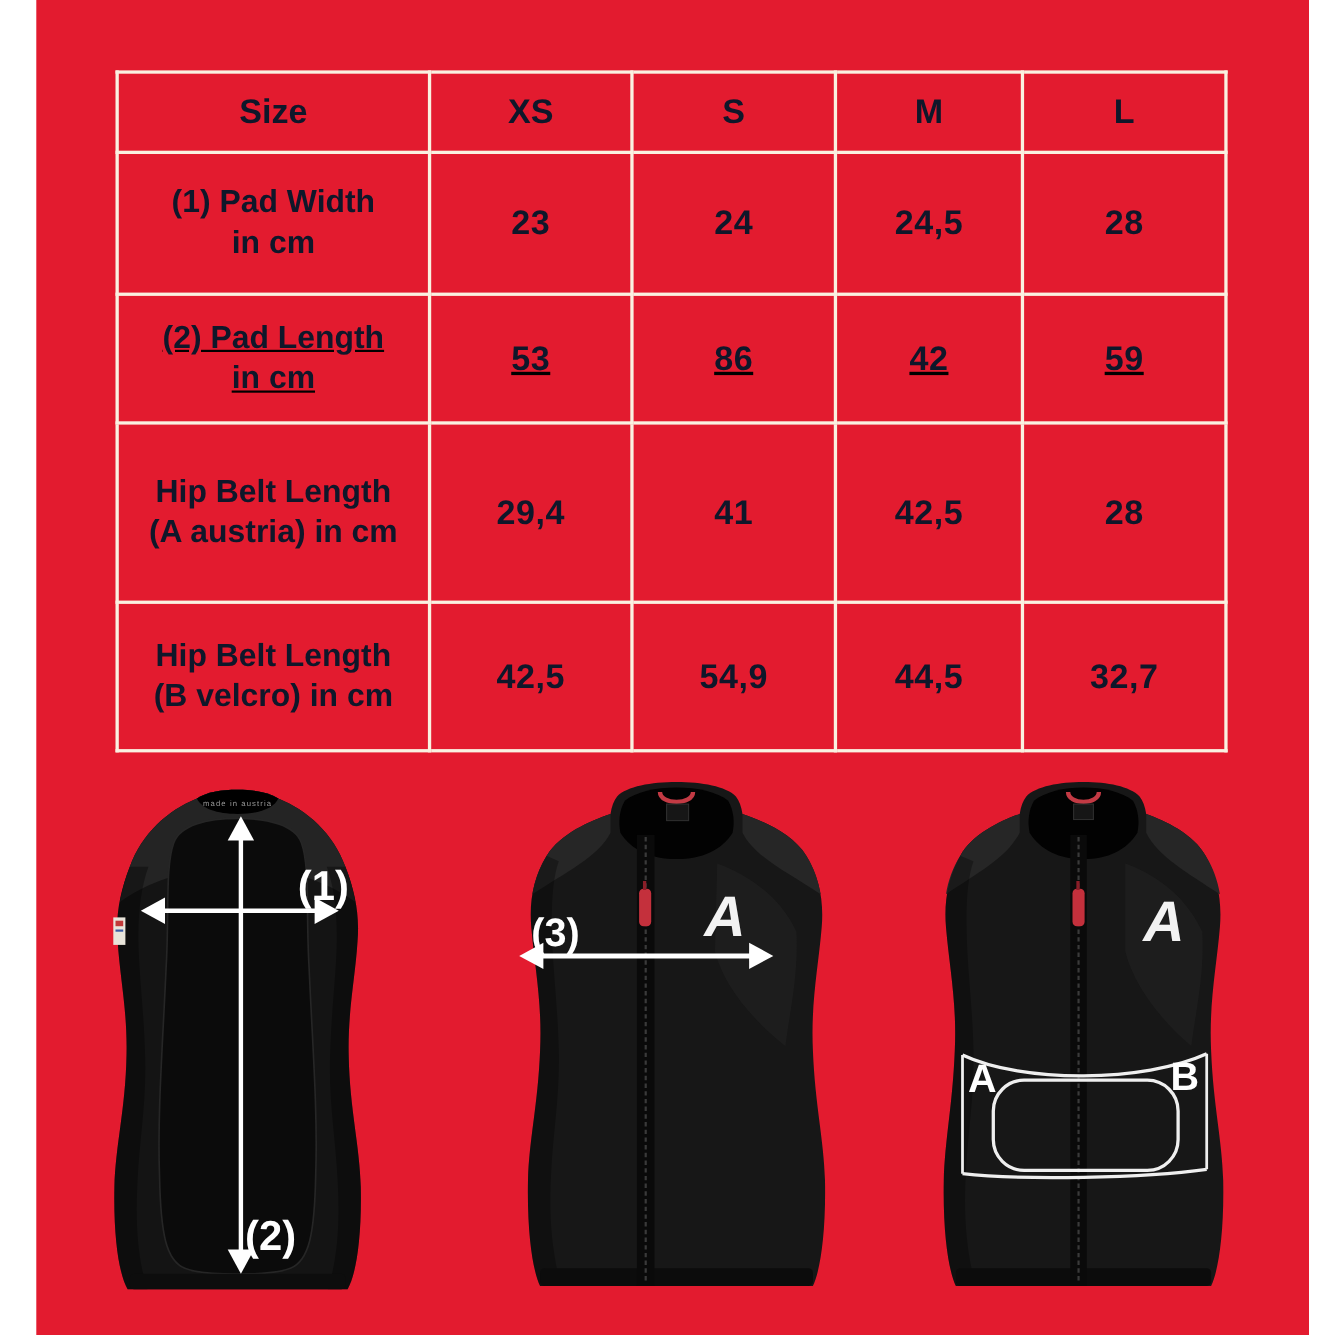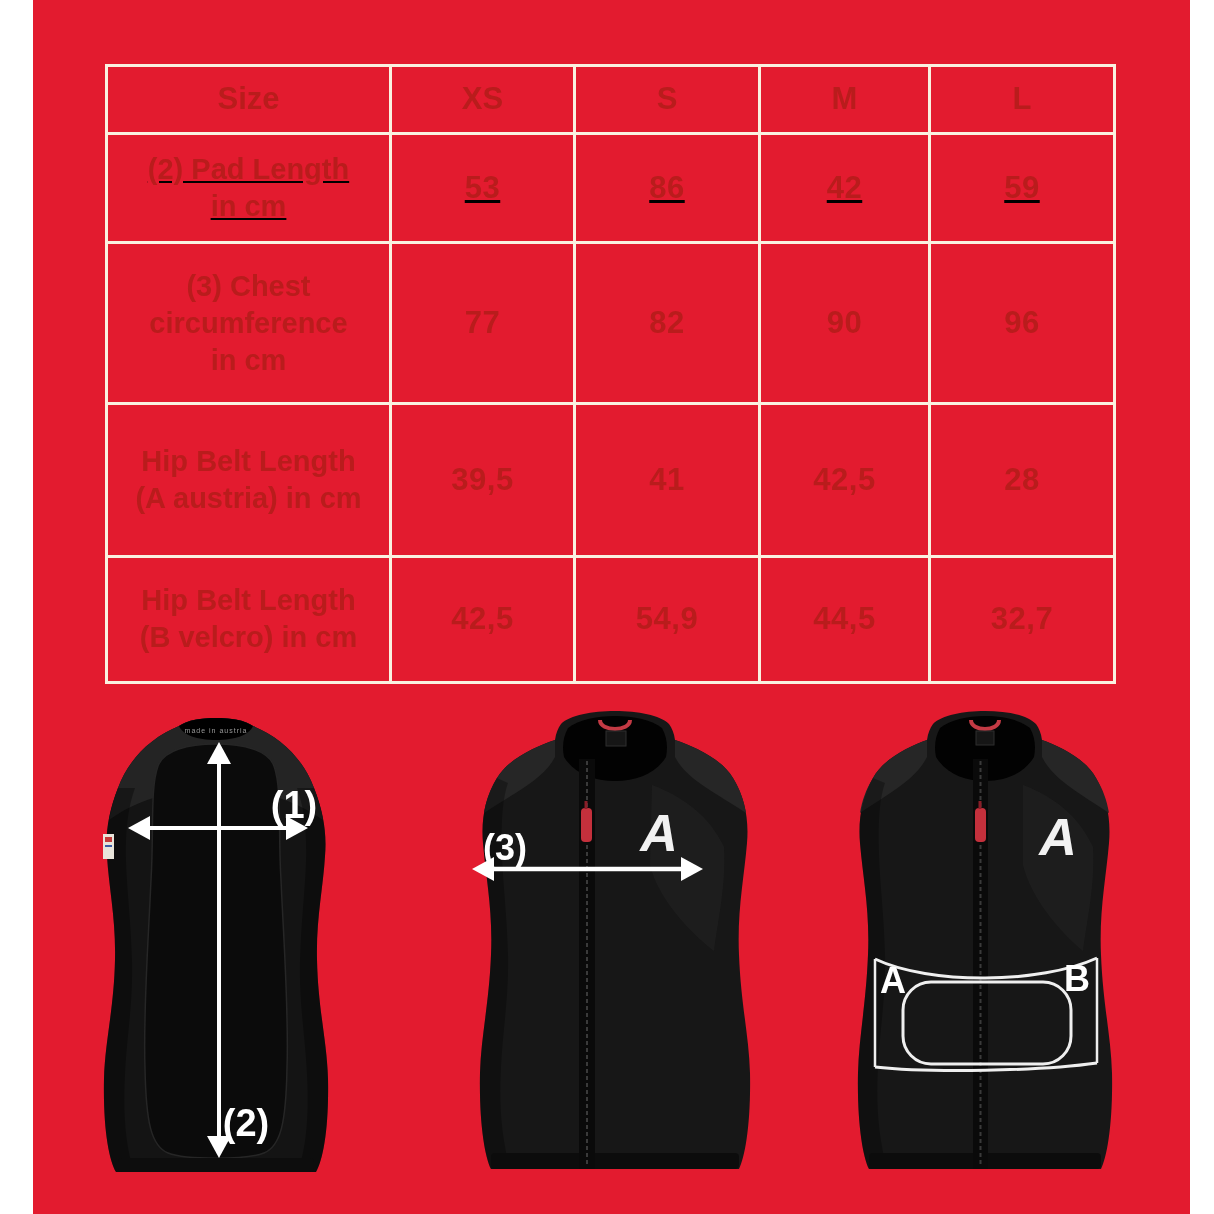--- a/index.html
+++ b/index.html
@@ -5,21 +5,21 @@
   * { margin:0; padding:0; box-sizing:border-box; }
   html,body { background:#ffffff; }
   body { width:1214px; height:1214px; font-family:"Liberation Sans", sans-serif; }
   .page { position:relative; width:1214px; height:1214px; background:#ffffff; overflow:hidden; }
   .red-panel { position:absolute; left:33px; top:0; width:1157px; height:1214px; background:#e31b2f; }
 
   
   .table-wrap { position:absolute; left:105px; top:64px; width:1008px; height:620px; }
   table.size-table { width:100%; height:100%; border-collapse:collapse; table-layout:fixed; }
   .size-table td, .size-table th {
-    border:3px solid #faf1e1; color:#b91c1c; text-align:center; vertical-align:middle;
+    border:3px solid #faf1e1; color:#0f172a; text-align:center; vertical-align:middle;
     font-weight:bold; padding:0 6px;
   }
   .size-table th { font-size:31px; }
   .size-table td.val { font-size:31px; letter-spacing:0.5px; }
   .size-table td.lbl { font-size:29px; line-height:1.28; }
   tr.r-head   { height:57px; }
   tr.r-width  { height:102px; }
   tr.r-length { height:92px;text-decoration:underline; }
   tr.r-chest  { height:135px; }
   tr.r-hipa   { height:128px; }
@@ -53,47 +53,46 @@
           <col style="width:185px">
       </colgroup>
       <tbody>
           <tr class="r-head">
         <th>Size</th>
         <th>XS</th>
         <th>S</th>
         <th>M</th>
         <th>L</th>
       </tr>
+      <tr class="r-width">
+        <td class="lbl">
+          <div>(1) Pad Width</div>
+          <div>in cm</div>
+        </td>
+        <td class="val">23</td>
+        <td class="val">24</td>
+        <td class="val">24,5</td>
+        <td class="val">28</td>
+      </tr>
       <tr class="r-length">
         <td class="lbl">
           <div>(2) Pad Length</div>
           <div>in cm</div>
         </td>
         <td class="val">53</td>
         <td class="val">86</td>
         <td class="val">42</td>
         <td class="val">59</td>
       </tr>
-      <tr class="r-chest">
-        <td class="lbl">
-          <div>(3) Chest</div>
-          <div>circumference</div>
-          <div>in cm</div>
-        </td>
-        <td class="val">77</td>
-        <td class="val">82</td>
-        <td class="val">90</td>
-        <td class="val">96</td>
-      </tr>
       <tr class="r-hipa">
         <td class="lbl">
           <div>Hip Belt Length</div>
           <div>(A austria) in cm</div>
         </td>
-        <td class="val">39,5</td>
+        <td class="val">29,4</td>
         <td class="val">41</td>
         <td class="val">42,5</td>
         <td class="val">28</td>
       </tr>
       <tr class="r-hipb">
         <td class="lbl">
           <div>Hip Belt Length</div>
           <div>(B velcro) in cm</div>
         </td>
         <td class="val">42,5</td>

